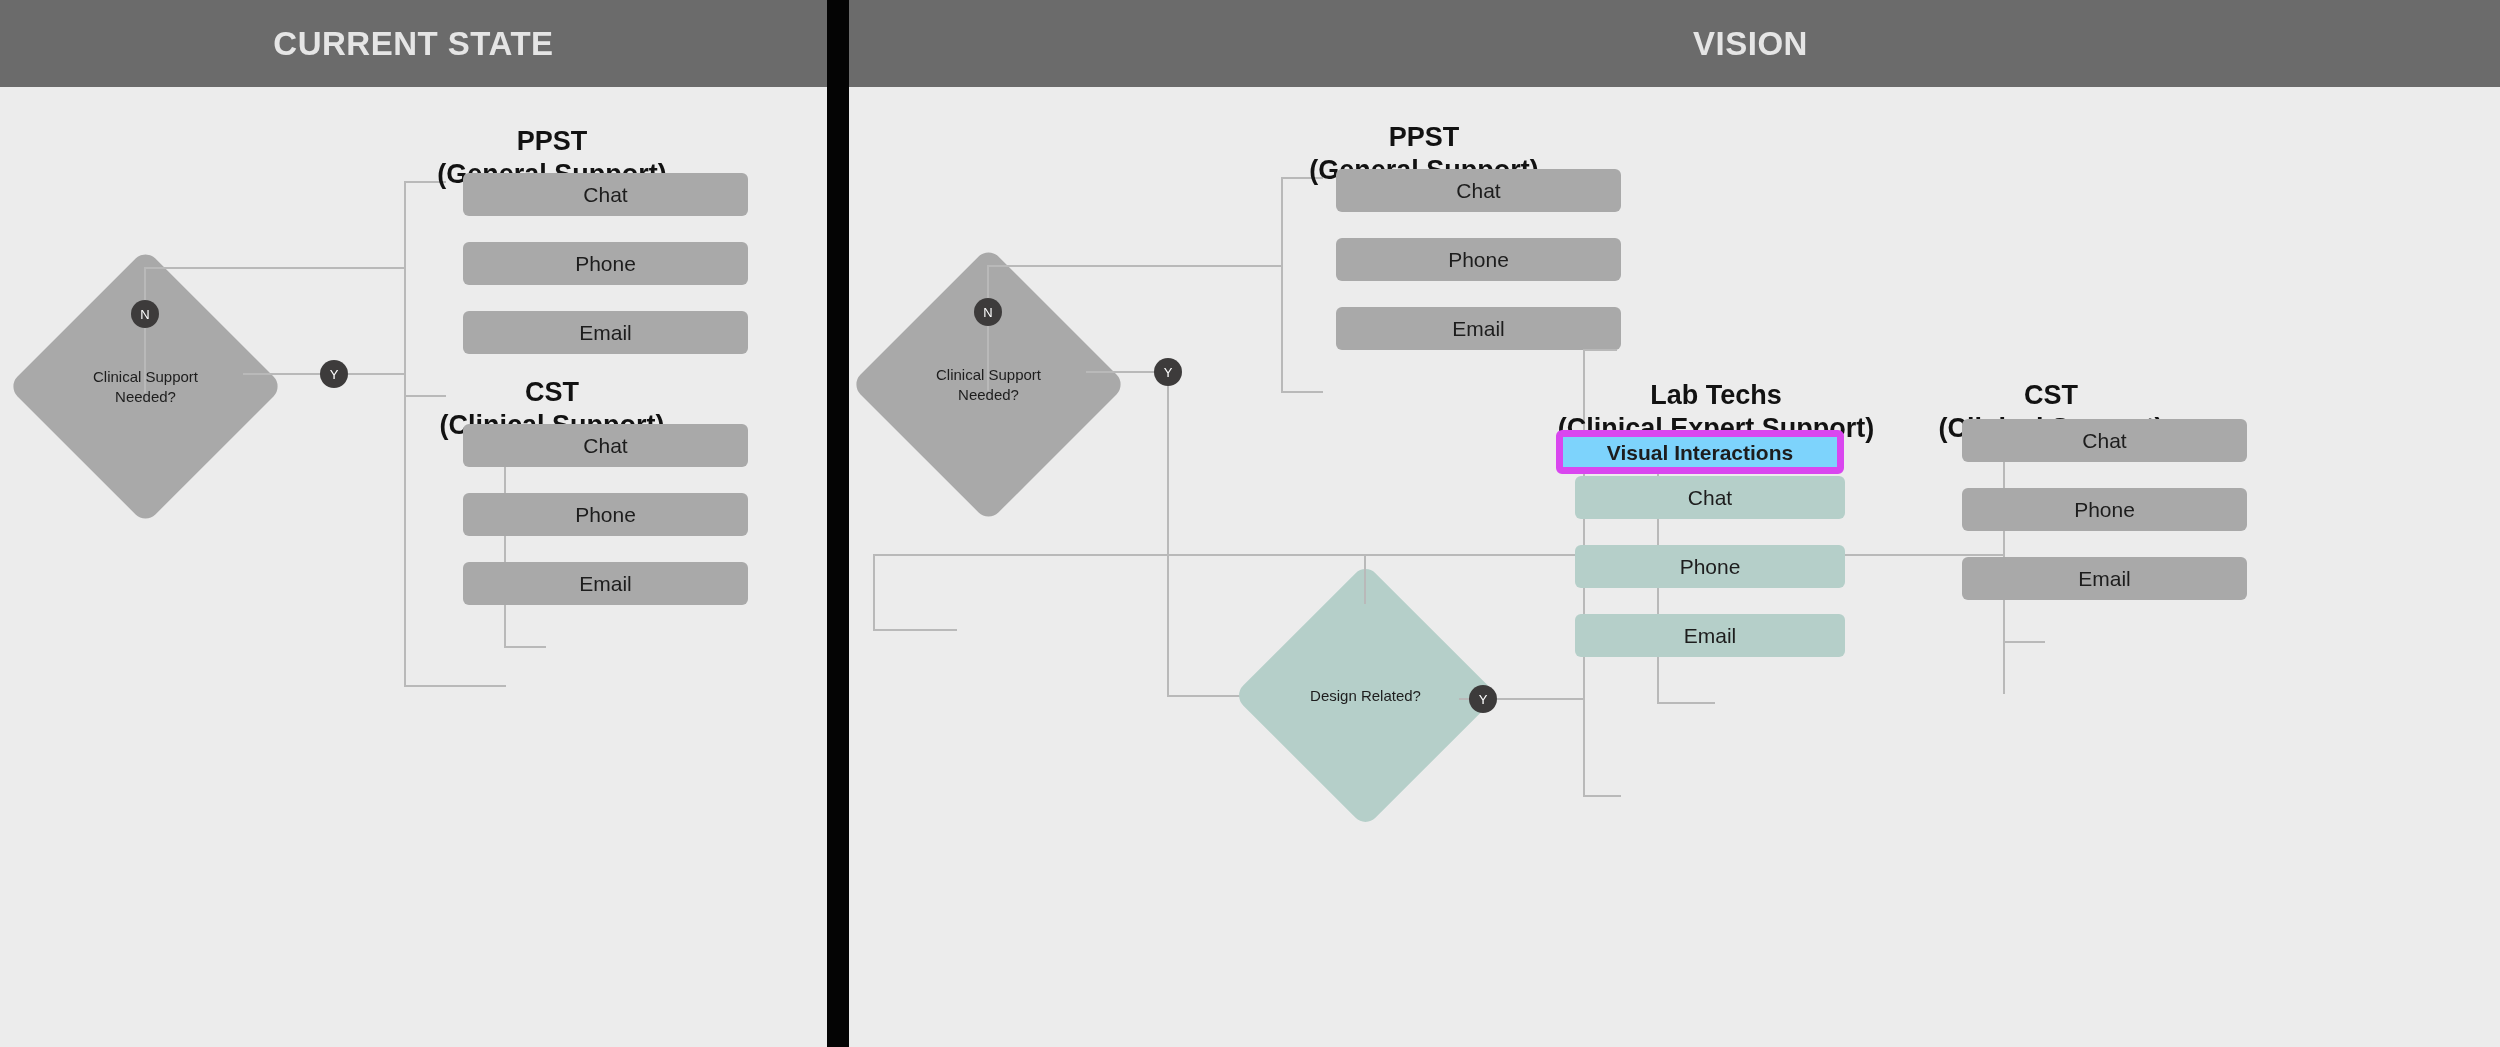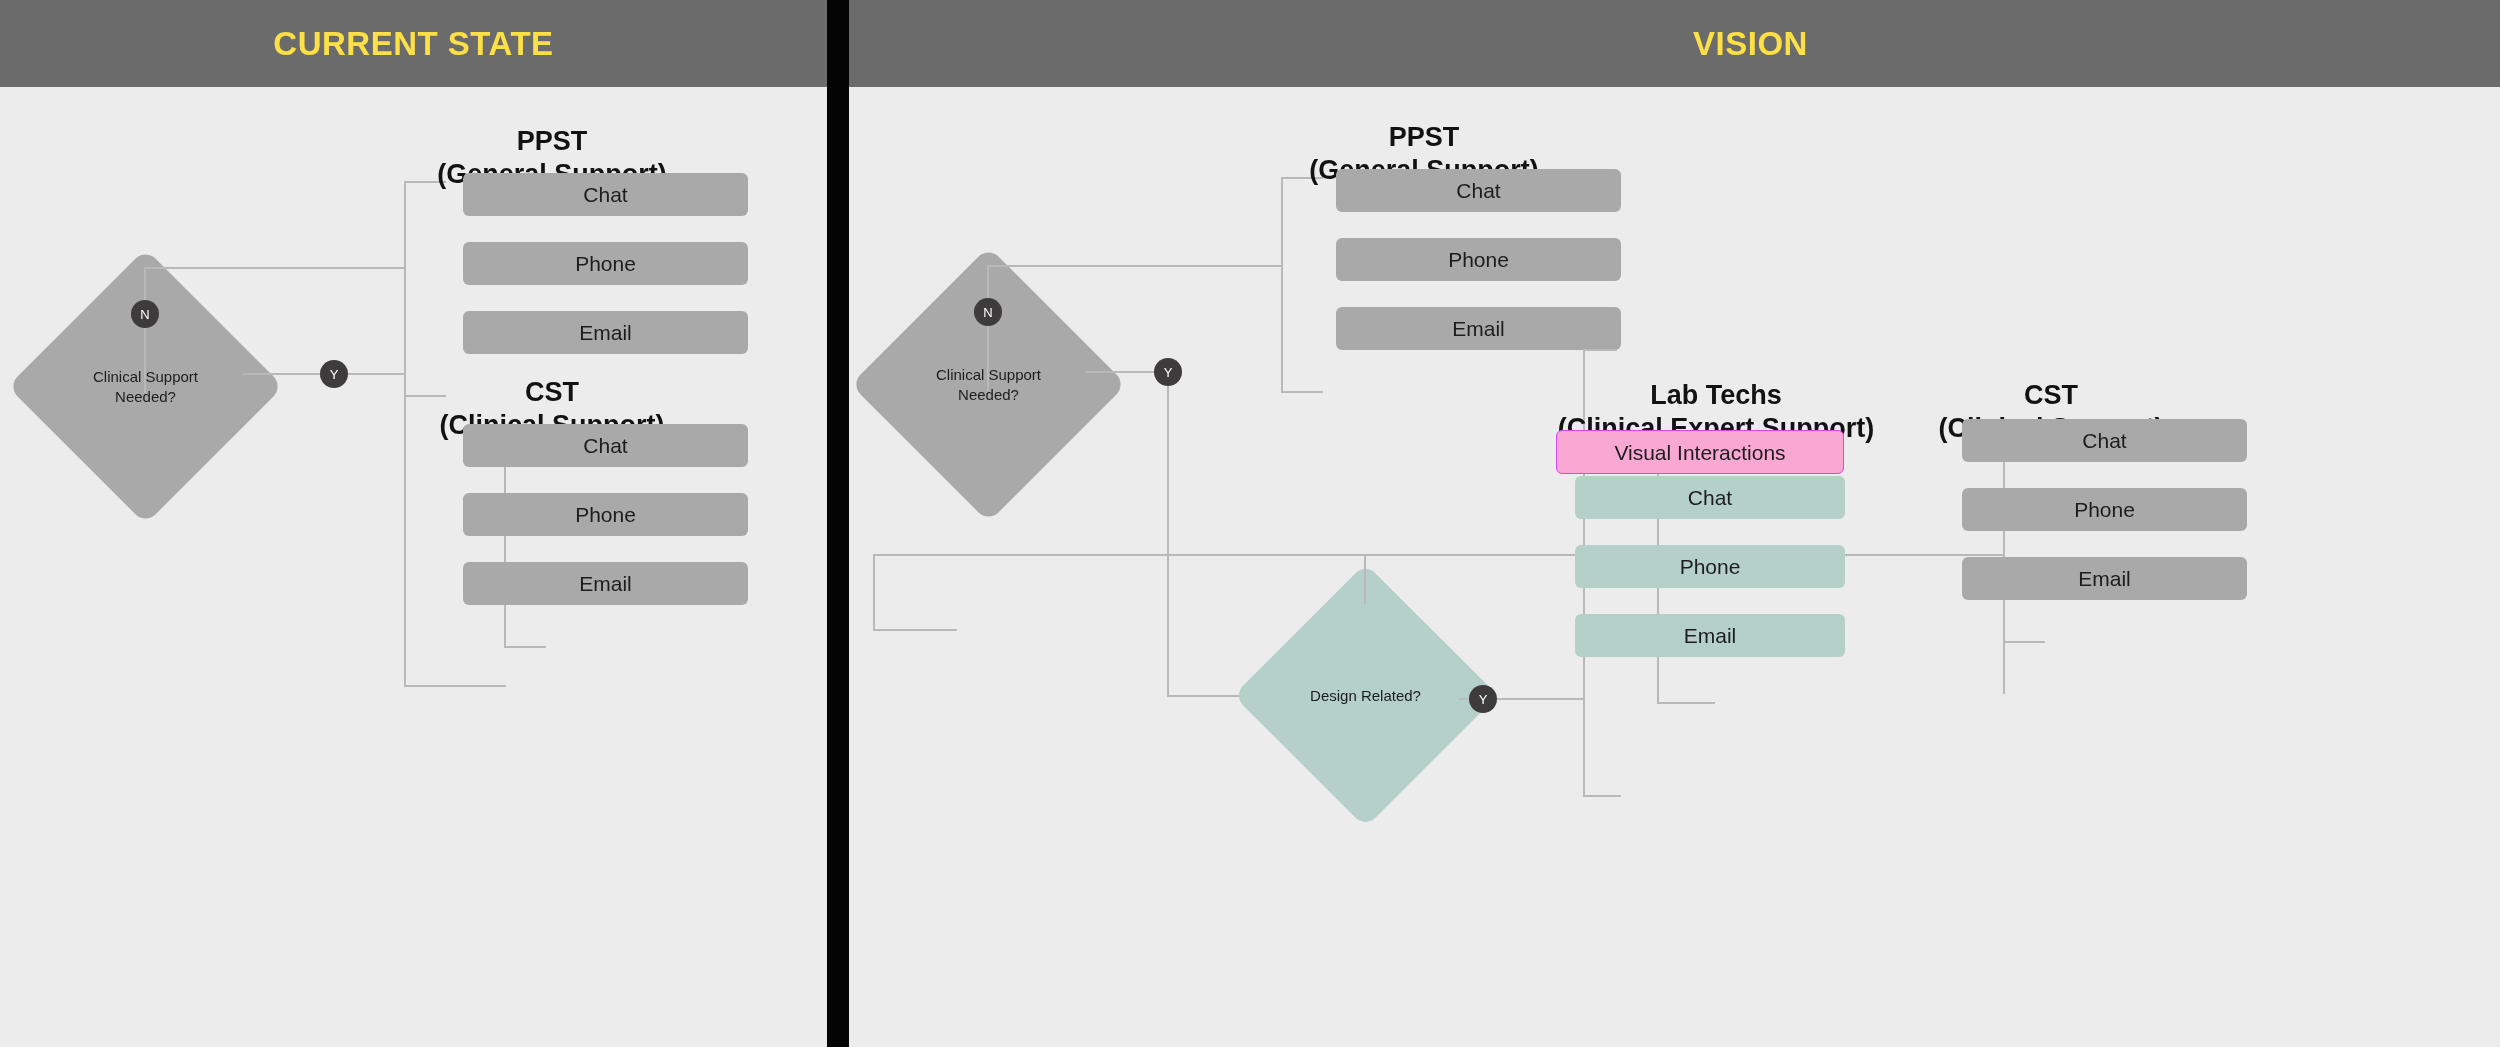--- a/index.html
+++ b/index.html
@@ -12,21 +12,21 @@
   }
   #root { position: relative; width: 2500px; height: 1047px; background: #ececec; }
 
   
   .panel-header {
     position: absolute; top: 0; height: 87px;
     background: #6b6b6b;
     display: flex; align-items: center; justify-content: center;
   }
   .panel-header .ttl {
-    color: #fde047;
+    color: #e5e5e5;
     font-weight: bold;
     font-size: 33px;
     letter-spacing: 0.5px;
     line-height: 1;
     font-family: "Liberation Sans", sans-serif;
     text-align: right;
   }
   #hdr-left  { left: 0;    width: 827px;  }
   #hdr-right { left: 849px; width: 1803px; }
 
@@ -45,22 +45,23 @@
     background: #a9a9a9;
     border-radius: 6px;
     display: flex; align-items: center; justify-content: center;
     color: #1d1d1d;
     font-size: 21px;
     font-family: "Liberation Sans", sans-serif;
     line-height: 1;
   }
   .obox.green { background: #b5cfc9; }
   .obox.green.hl {
-    border: 1px solid #d946ef;
-    background: #f9a8d4;
+    border: 7px solid #d946ef;
+    background: #7dd3fc;
+    font-weight: bold;
   }
 
   
   .caption {
     position: absolute;
     text-align: center;
     font-weight: bold;
     font-size: 27px;
     color: #121212;
     line-height: 1.22;

